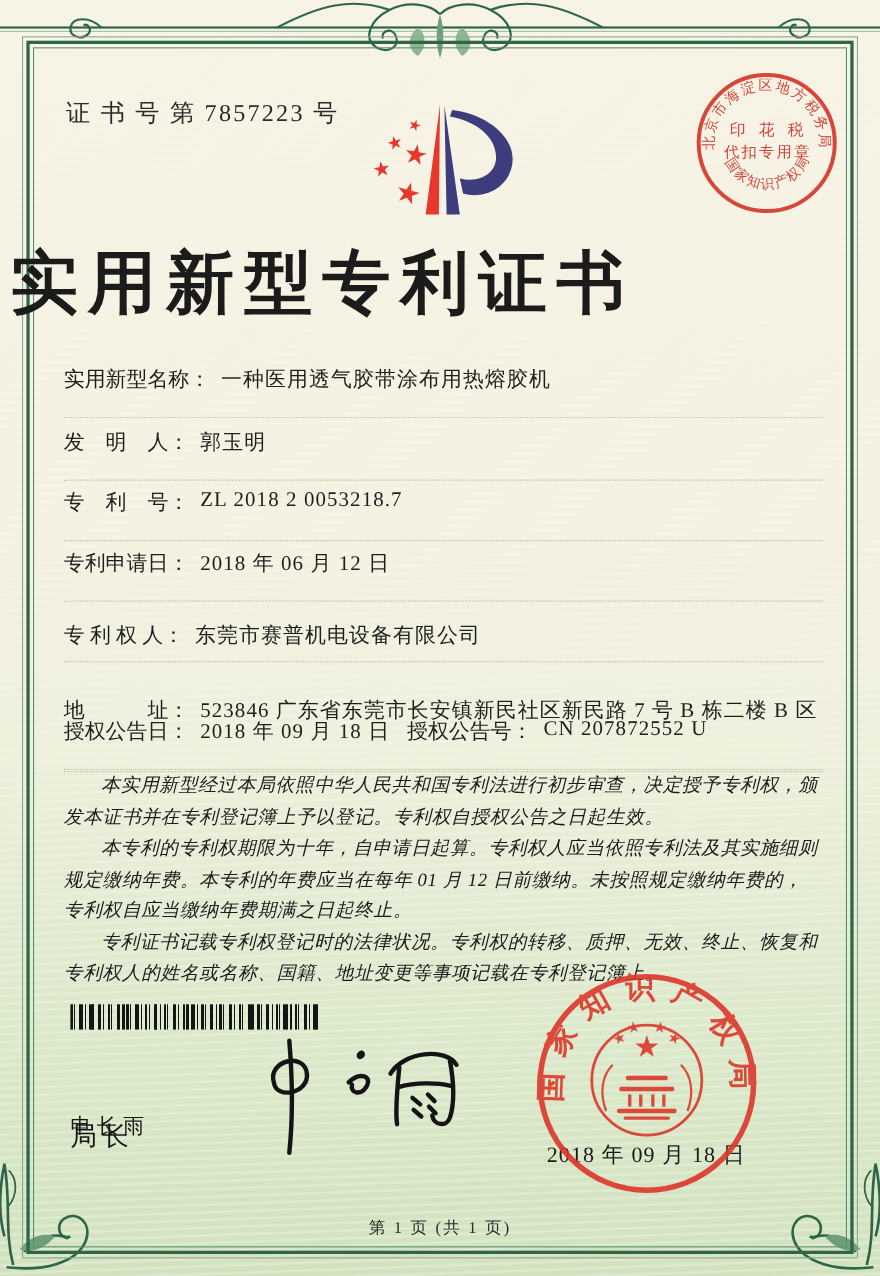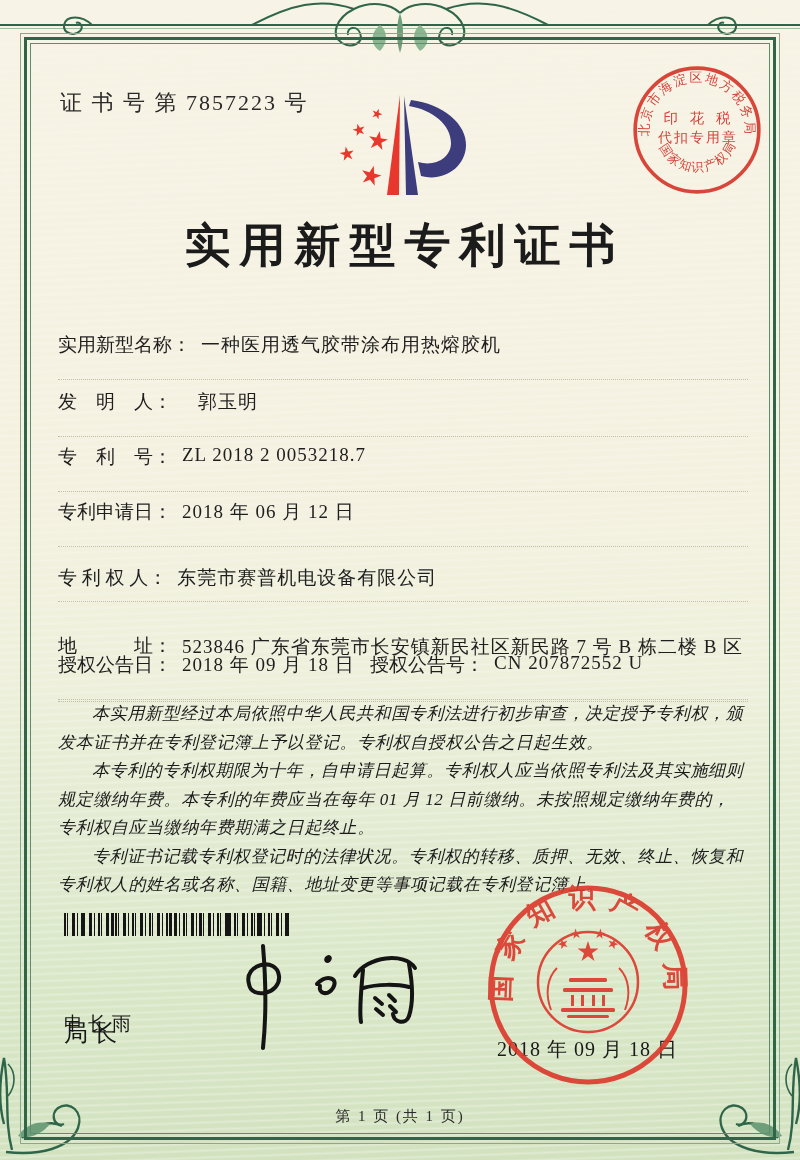--- a/index.html
+++ b/index.html
@@ -23,21 +23,21 @@
     pointer-events:none;
   }
   .abs{position:absolute;}
   
   .frame-outer{position:absolute;left:20px;right:20px;top:33px;bottom:16px;border:1px solid #86ab8c;}
   .frame-inner{position:absolute;left:24px;right:24px;top:37px;bottom:20px;border:3px solid #2f664a;}
   .frame-hair{position:absolute;left:30px;right:30px;top:43px;bottom:26px;border:1px solid #5e8c6e;}
   .decor{position:absolute;left:0;top:0;pointer-events:none;}
 
   .cert-no{top:88px;left:60px;font-size:22px;letter-spacing:2px;color:#2a2a2a;}
-  .title{top:215px;left:0;right:0;text-align:center;font-size:46px;font-weight:600;
+  .title{top:215px;left:0;right:0;font-size:62px;font-weight:600;
          letter-spacing:9px;text-indent:9px;color:#1b1b1b;}
 
   .field-row{position:absolute;left:58px;width:690px;display:flex;align-items:flex-start;
              font-size:19px;color:#1e1e1e;border-bottom:1px dotted rgba(115,105,82,.38);}
   .field-row .label{white-space:pre;flex:0 0 auto;}
   .field-row .value{margin-left:10px;letter-spacing:1px;}
   .value-wrap{width:575px;line-height:27px;}
   .pair2{position:absolute;left:312px;top:0;display:flex;}
   .pair2 .value{margin-left:10px;}
 
@@ -137,21 +137,21 @@
     <polygon points="79,8 81,107 93,107" fill="#3d3c7c"></polygon>
     <path d="M86,12 C118,16 142,36 141,58 C140,80 118,94 96,88 L93,74 C110,79 126,70 126,55 C126,37 108,22 84,18 Z" fill="#3d3c7c"></path>
   </svg>
 
   <div class="abs title">实用新型专利证书</div>
 
   <div class="field-row" style="top:332px;height:47px;">
     <span class="label">实用新型名称：</span>
     <span class="value">一种医用透气胶带涂布用热熔胶机</span>
   </div>
-  <div class="field-row" style="top:389px;height:47px;gap:16px;">
+  <div class="field-row" style="top:389px;height:47px;">
     <span class="label">发　明　人：</span>
     <span class="value">郭玉明</span>
   </div>
   <div class="field-row" style="top:444px;height:47px;">
     <span class="label">专　利　号：</span>
     <span class="value">ZL 2018 2 0053218.7</span>
   </div>
   <div class="field-row" style="top:499px;height:47px;">
     <span class="label">专利申请日：</span>
     <span class="value">2018 年 06 月 12 日</span>

